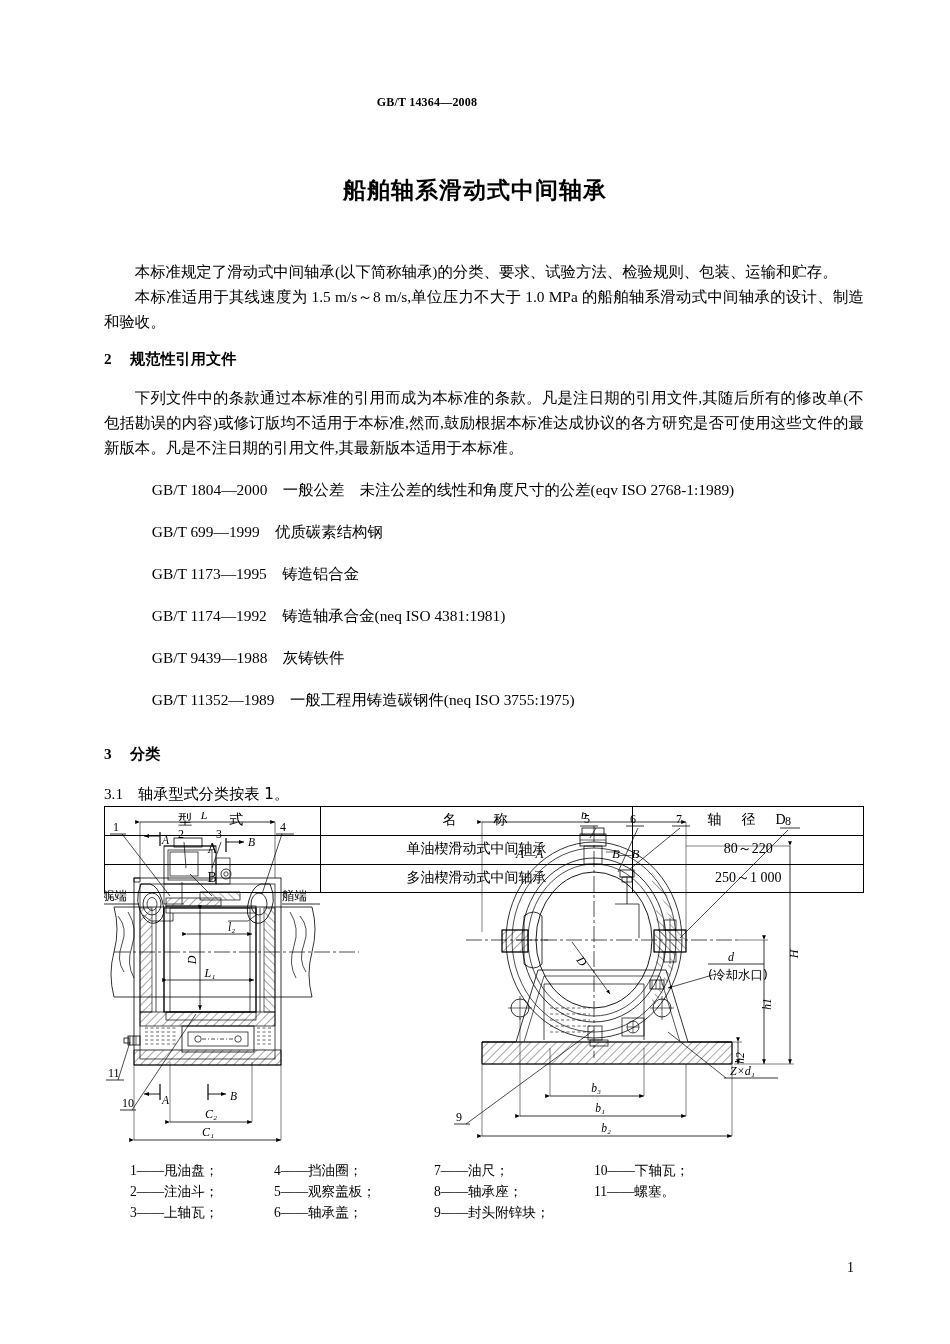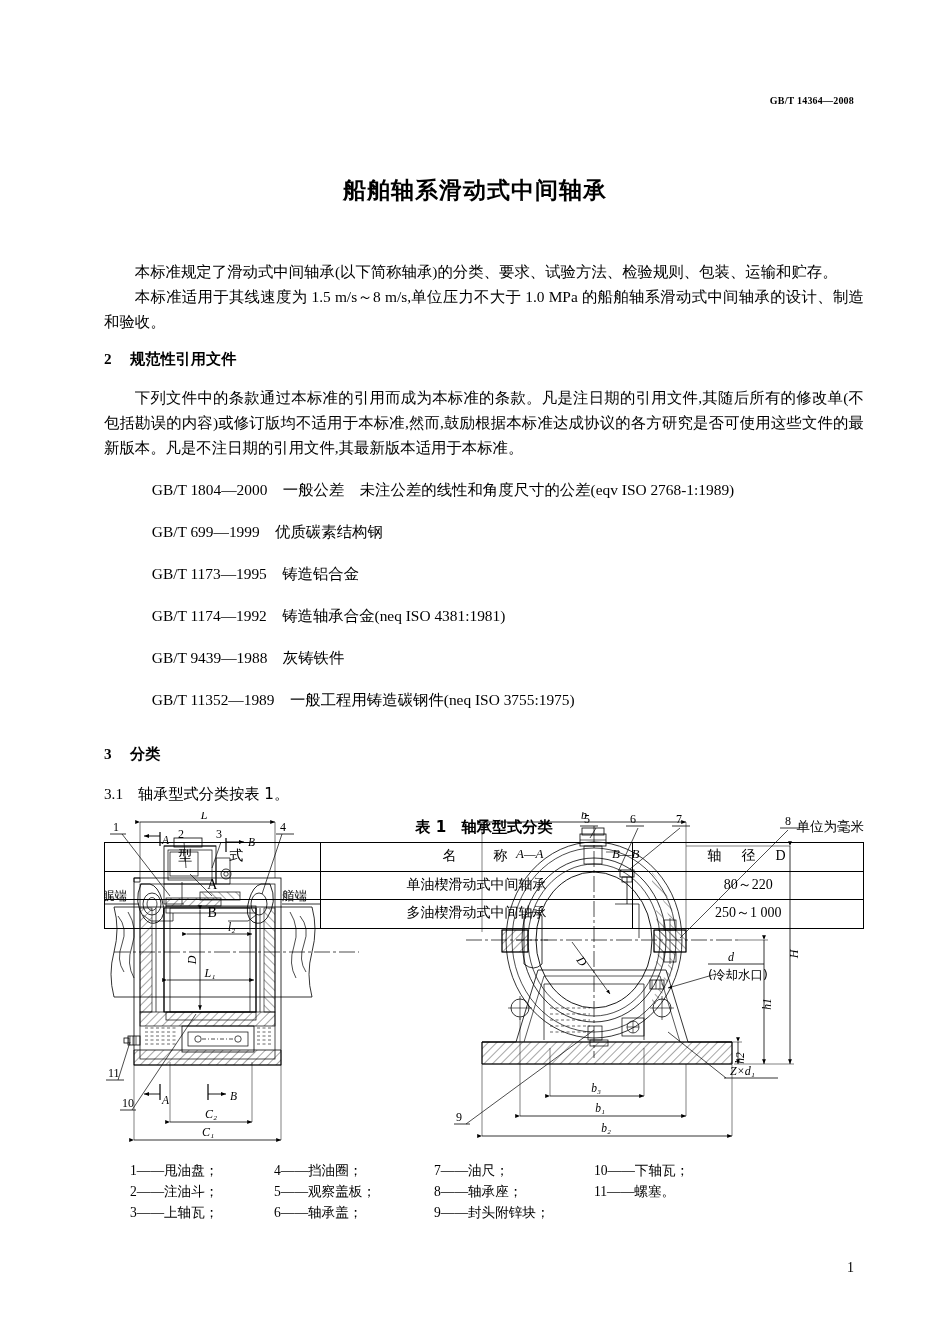--- a/index.html
+++ b/index.html
@@ -17,22 +17,22 @@
   .page {
     position: relative;
     width: 950px; height: 1344px;
     padding: 0;
   }
 
   
   .header {
     position: absolute;
     top: 95px; left: 0; right: 96px;
-    text-align: right;
-    font-size: 10px;
+    text-align: center;
+    font-size: 12px;
     letter-spacing: .2px;
   }
   .header .gb { font-weight: bold; font-family: "Liberation Serif", serif; }
 
   
   .doc-title {
     position: absolute;
     top: 175px; left: 0; width: 950px;
     text-align: center;
     font-size: 23px;
@@ -178,24 +178,20 @@
     <div class="spacer-sm"></div>
 
     <div class="clause-head">
       <span class="num serifnum">3</span><span>分类</span>
     </div>
     <div class="spacer-xs"></div>
     <div class="sub-head">
       <span class="idx serifnum">3.1</span><span>轴承型式分类按表 1。</span>
     </div>
 
-    <div class="table-caption">
-      <span>表 1　轴承型式分类</span>
-      <span class="table-unit">单位为毫米</span>
-    </div>
     <table class="t1 thinborder-outer">
       <thead>
         <tr>
           <td class="c1">型　　式</td>
           <td class="c2">名　　称</td>
           <td class="c3">轴　径　D</td>
         </tr>
       </thead>
       <tbody>
         <tr>

